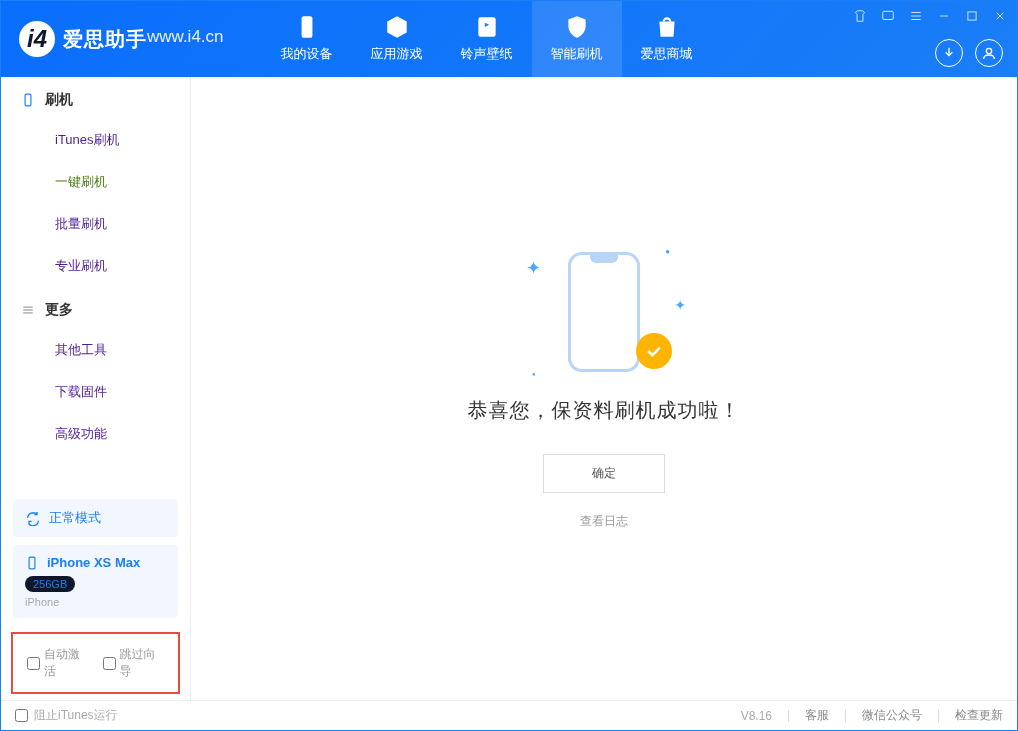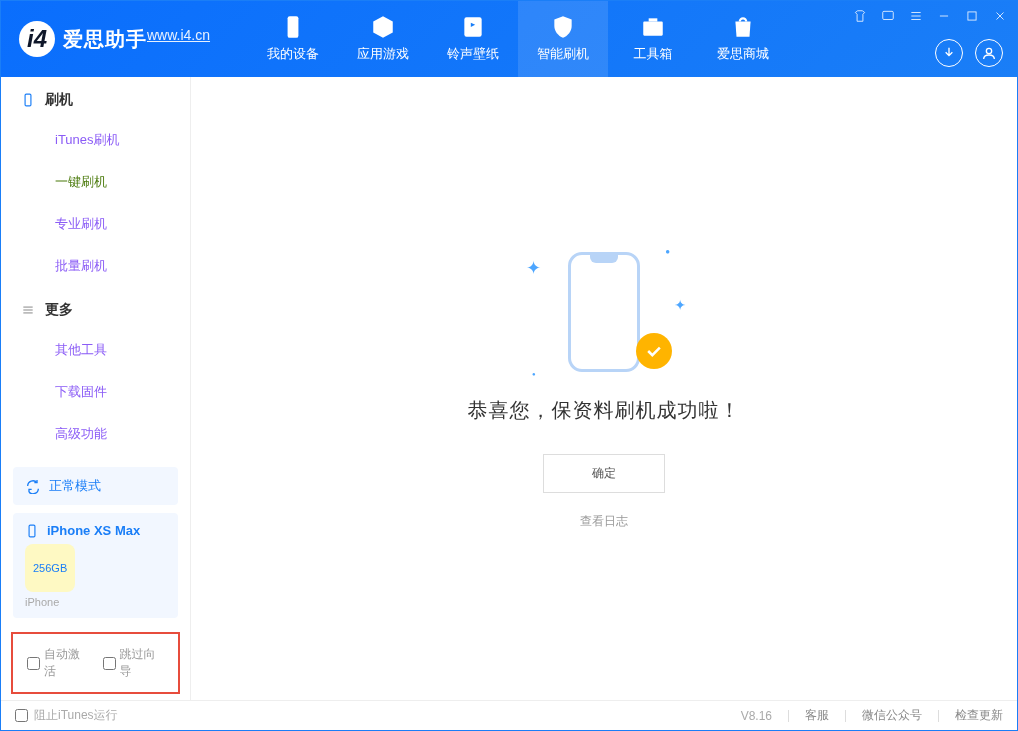--- a/index.html
+++ b/index.html
@@ -4,46 +4,46 @@
 <style>
   * { box-sizing: border-box; margin: 0; padding: 0; font-family: "Microsoft YaHei", "PingFang SC", sans-serif; }
   body { background: #fff; width: 1018px; height: 731px; border: 1px solid #1a7ef7; overflow: hidden; position: relative; }
 
   
   .header { height: 76px; background: linear-gradient(135deg, #0a6efd 0%, #1a7ef7 100%); display: flex; align-items: stretch; color: #fff; position: relative; }
   .logo { display: flex; align-items: center; padding: 0 18px 0 18px; gap: 8px; }
   .logo-circle { width: 36px; height: 36px; border-radius: 50%; background: #fff; display: flex; align-items: center; justify-content: center; color: #0f172a; font-weight: bold; font-size: 24px; font-style: italic; }
   .logo-text { display: flex; line-height: 1.1; }
   .logo-title { font-size: 20px; font-weight: bold; letter-spacing: 1px; }
-  .logo-sub { font-size: 14px; opacity: 0.9; text-decoration: underline; }
+  .logo-sub { font-size: 17px; opacity: 0.9; }
   .tabs { display: flex; flex: 1; margin-left: 20px; }
   .tab { width: 90px; display: flex; flex-direction: column; align-items: center; justify-content: center; gap: 6px; font-size: 13px; cursor: pointer; position: relative; }
   .tab.active { background: rgba(255,255,255,0.12); }
   .tab-icon { width: 28px; height: 24px; display: flex; align-items: center; justify-content: center; }
   .tab-icon svg { width: 26px; height: 26px; fill: #fff; }
   .win-controls { position: absolute; top: 6px; right: 8px; display: flex; gap: 10px; align-items: center; }
   .win-btn { width: 18px; height: 18px; display: flex; align-items: center; justify-content: center; cursor: pointer; opacity: 0.9; }
   .win-btn svg { width: 14px; height: 14px; stroke: #fff; fill: none; stroke-width: 1.5; }
   .header-right { position: absolute; right: 14px; bottom: 10px; display: flex; gap: 12px; }
   .circ-btn { width: 28px; height: 28px; border: 1.5px solid #fff; border-radius: 50%; display: flex; align-items: center; justify-content: center; cursor: pointer; }
   .circ-btn svg { width: 16px; height: 16px; stroke: #fff; fill: none; stroke-width: 2; }
 
   
   .body { display: flex; height: calc(100% - 76px - 30px); }
   .sidebar { width: 190px; border-right: 1px solid #eee; background: #fff; display: flex; flex-direction: column; }
   .side-group-title { display: flex; align-items: center; gap: 10px; padding: 14px 20px 10px 20px; font-size: 14px; color: #333; font-weight: bold; }
   .side-group-title svg { width: 14px; height: 14px; }
-  .side-item { padding: 12px 20px 12px 54px; font-size: 13px; color: #8b5cf6; cursor: pointer; }
+  .side-item { padding: 12px 20px 12px 54px; font-size: 13px; color: #4c1d95; cursor: pointer; }
   .side-item.active { color: #4d7c0f; }
   .side-spacer { flex: 1; }
   .device-box { margin: 8px 12px; background: #f2f7ff; border-radius: 4px; padding: 10px 12px; display: flex; align-items: center; gap: 8px; font-size: 13px; color: #1a7ef7; }
   .device-box svg { width: 16px; height: 16px; }
   .device-info { margin: 0 12px 8px 12px; background: #f2f7ff; border-radius: 4px; padding: 10px 12px; font-size: 13px; }
   .device-name-row { display: flex; align-items: center; gap: 8px; color: #1a7ef7; font-weight: bold; }
-  .device-storage { display: inline-block; margin-top: 6px; background: #fef9c3; color: #1a7ef7; font-size: 11px; padding: 18px 8px; border-radius: 8px; }
+  .device-storage { display: inline-block; margin-top: 6px; background: #0f172a; color: #1a7ef7; font-size: 11px; padding: 2px 8px; border-radius: 8px; }
   .device-type { font-size: 11px; color: #aaa; margin-top: 4px; }
   .check-row { display: flex; gap: 14px; padding: 12px 14px; font-size: 12px; color: #999; border: 2px solid #e74c3c; margin: 6px 10px; }
   .check-item { display: flex; align-items: center; gap: 4px; }
   .check-item input { width: 13px; height: 13px; }
 
   
   .main { flex: 1; display: flex; flex-direction: column; align-items: center; justify-content: center; gap: 20px; position: relative; }
   .phone-illust { width: 120px; height: 130px; position: relative; display: flex; align-items: center; justify-content: center; }
   .phone-shape { width: 72px; height: 120px; border: 3px solid #b8d4f7; border-radius: 14px; background: #fff; position: relative; }
   .phone-notch { position: absolute; top: 0; left: 50%; transform: translateX(-50%); width: 28px; height: 8px; background: #b8d4f7; border-radius: 0 0 6px 6px; }
@@ -106,29 +106,20 @@
       <span class="tab-icon">
           <svg viewBox="0 0 24 24">
             <path d="M12 2l8 3v6c0 5-3.5 9-8 11-4.5-2-8-6-8-11V5z"></path>
           </svg>
         </span>
       <span>智能刷机</span>
     </div>
     <div class="tab">
       <span class="tab-icon">
           <svg viewBox="0 0 24 24">
-            <rect x="3" y="7" width="18" height="13" rx="1"></rect>
-            <rect x="8" y="4" width="8" height="3"></rect>
-          </svg>
-        </span>
-      <span>工具箱</span>
-    </div>
-    <div class="tab">
-      <span class="tab-icon">
-          <svg viewBox="0 0 24 24">
             <path d="M5 7h14l-1 14H6z"></path>
             <path d="M9 7a3 3 0 016 0" fill="none" stroke="#fff" stroke-width="2"></path>
           </svg>
         </span>
       <span>爱思商城</span>
     </div>
   </div>
 
   <div class="win-controls">
     <div class="win-btn">
@@ -184,22 +175,22 @@
 <div class="body">
   <div class="sidebar">
     <div class="side-group-title">
       <svg viewBox="0 0 24 24" fill="none" stroke="#1a7ef7" stroke-width="2">
           <rect x="7" y="2" width="10" height="20" rx="2"></rect>
         </svg>
       <span>刷机</span>
     </div>
     <div class="side-item">iTunes刷机</div>
     <div class="side-item active">一键刷机</div>
+    <div class="side-item">批量刷机</div>
     <div class="side-item">专业刷机</div>
-    <div class="side-item">批量刷机</div>
 
     <div class="side-group-title">
       <svg viewBox="0 0 24 24" fill="none" stroke="#999" stroke-width="2">
           <line x1="4" y1="7" x2="20" y2="7"></line>
           <line x1="4" y1="12" x2="20" y2="12"></line>
           <line x1="4" y1="17" x2="20" y2="17"></line>
         </svg>
       <span>更多</span>
     </div>
     <div class="side-item">其他工具</div>

